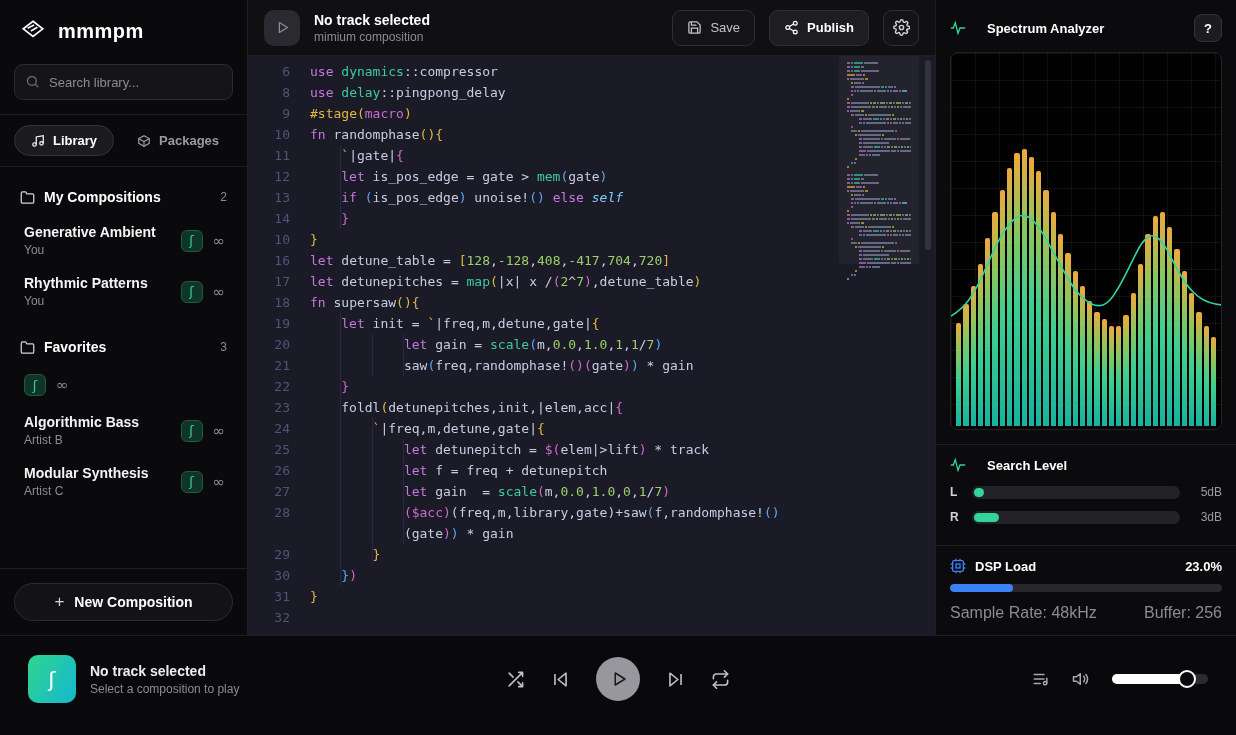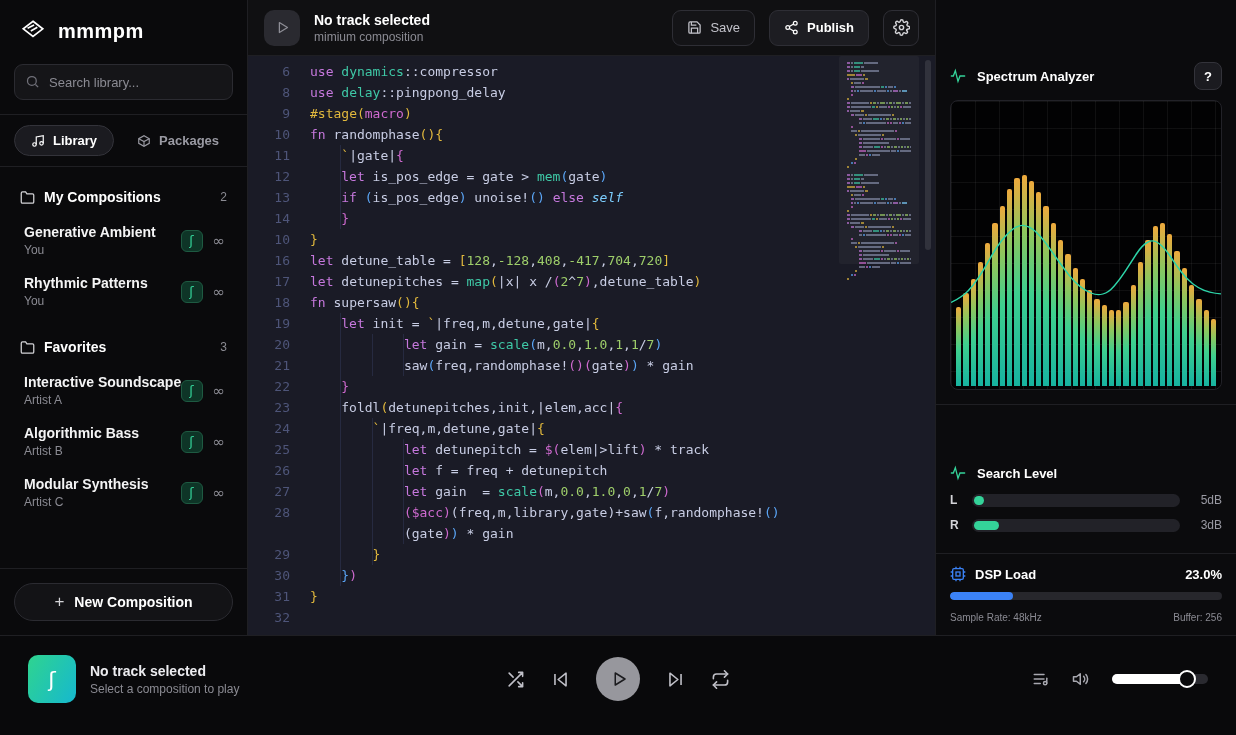--- a/index.html
+++ b/index.html
@@ -65,21 +65,21 @@
   .tok-num { color:#9ece6a; } .tok-y { color:#e2b93d; } .tok-m { color:#cf6ad0; }
   .tok-b { color:#5ba6f7; } .tok-blue { color:#5ba6f7; } .tok-self { color:#7dcfff; font-style:italic; }
   .minimap { position:absolute; top:6px; right:24px; width:64px; }
   .minimap .mrow { height:2px; margin-bottom:2px; white-space:nowrap; overflow:hidden; }
   .minimap .mrow span { display:inline-block; height:2px; margin-right:1px; vertical-align:top; opacity:.65; }
   .mm-viewport { position:absolute; top:0; right:16px; width:80px; height:208px; background:rgba(255,255,255,0.035); border-radius:2px; }
   .ed-scrollbar { position:absolute; top:4px; right:4px; width:6px; height:190px; background:rgba(255,255,255,0.10); border-radius:3px; }
 
   
   .rpanel { grid-row:1; grid-column:3; background:#0b0b0d; border-left:1px solid #1f1f23; display:flex; flex-direction:column; }
-  .rp-head { display:flex; align-items:center; gap:11px; padding:14px 14px 8px 14px;margin-top:48px; }
+  .rp-head { display:flex; align-items:center; gap:21px; padding:14px 14px 8px 14px; }
   .rp-head svg { width:16px; height:16px; color:#34d399; }
   .rp-title { font-size:13px; font-weight:bold; color:#fff; flex:1; }
   .help-btn { width:28px; height:28px; border-radius:8px; background:#1b1b20; border:1px solid #33333a; color:#fff;
               font-size:13px; font-weight:bold; display:flex; align-items:center; justify-content:center; cursor:pointer; }
   .spectrum-box { margin:2px 14px 14px 14px; height:378px; background:#020203; border:1px solid #222228; border-radius:8px;
                   position:relative; overflow:hidden;
                   background-image:
                     repeating-linear-gradient(to right, rgba(255,255,255,0.055) 0 1px, transparent 1px 24px),
                     repeating-linear-gradient(to bottom, rgba(255,255,255,0.055) 0 1px, transparent 1px 27px); }
   .bars { position:absolute; left:5px; right:5px; bottom:3px; top:4px; display:flex; align-items:flex-end; gap:2px; }
@@ -93,21 +93,21 @@
   .level-track { flex:1; height:13px; background:#222228; border-radius:7px; position:relative; overflow:hidden; }
   .level-fill { position:absolute; left:2px; top:2px; bottom:2px; background:#34d399; border-radius:6px; }
   .level-val { width:32px; font-size:12px; color:#9a9aa3; text-align:right; }
   .dsp-section { padding:12px 14px; }
   .dsp-head { display:flex; align-items:flex-end; gap:9px; }
   .dsp-head svg { width:16px; height:16px; color:#3b82f6; }
   .dsp-title { font-size:13px; font-weight:bold; color:#fff; flex:1; }
   .dsp-val { font-size:13px; font-weight:bold; color:#fff; }
   .dsp-track { margin-top:10px; height:8px; background:#27272c; border-radius:4px; overflow:hidden; }
   .dsp-fill { height:100%; background:#3b82f6; border-radius:4px; }
-  .dsp-foot { display:flex; justify-content:space-between; margin-top:12px; font-size:10px; color:#8b8b93;text-align:center; }
+  .dsp-foot { display:flex; justify-content:space-between; margin-top:12px; font-size:16px; color:#8b8b93;text-align:center; }
 
   
   .bottombar { grid-row:2; grid-column:1 / 4; background:#09090b; border-top:1px solid #1f1f23; padding:10px 28px 0 28px; }
   .timeline { display:flex; align-items:center; gap:10px; height:20px; }
   .time-label { font-size:11px; color:#d4d4d8; width:28px; }
   .time-label.right { text-align:right; }
   .seek-track { flex:1; height:10px; background:#202025; border-radius:5px; position:relative; }
   .seek-knob { position:absolute; left:-2px; top:-4px; width:17px; height:17px; border-radius:50%;
                background:#0f0f12; border:2px solid #e8e8ec; cursor:grab; }
   .player-row { display:flex; align-items:center; margin-top:9px; }
@@ -192,24 +192,20 @@
         </div>
         <div class="section-gap"></div>
         <div class="section-head">
           <svg viewBox="0 0 24 24" fill="none" stroke="currentColor" stroke-width="2">
             <path d="M22 19a2 2 0 01-2 2H4a2 2 0 01-2-2V5a2 2 0 012-2h5l2 3h9a2 2 0 012 2z"></path>
           </svg>
           <span class="section-title">Favorites</span>
           <span class="section-count">3</span>
         </div>
         <div class="comp-item">
-          <div class="comp-meta">
-            <div class="comp-title">Interactive Soundscape</div>
-            <div class="comp-artist">Artist A</div>
-          </div>
           <div class="comp-badge">ʃ</div>
           <div class="comp-inf">∞</div>
         </div>
         <div class="comp-item">
           <div class="comp-meta">
             <div class="comp-title">Algorithmic Bass</div>
             <div class="comp-artist">Artist B</div>
           </div>
           <div class="comp-badge">ʃ</div>
           <div class="comp-inf">∞</div>

